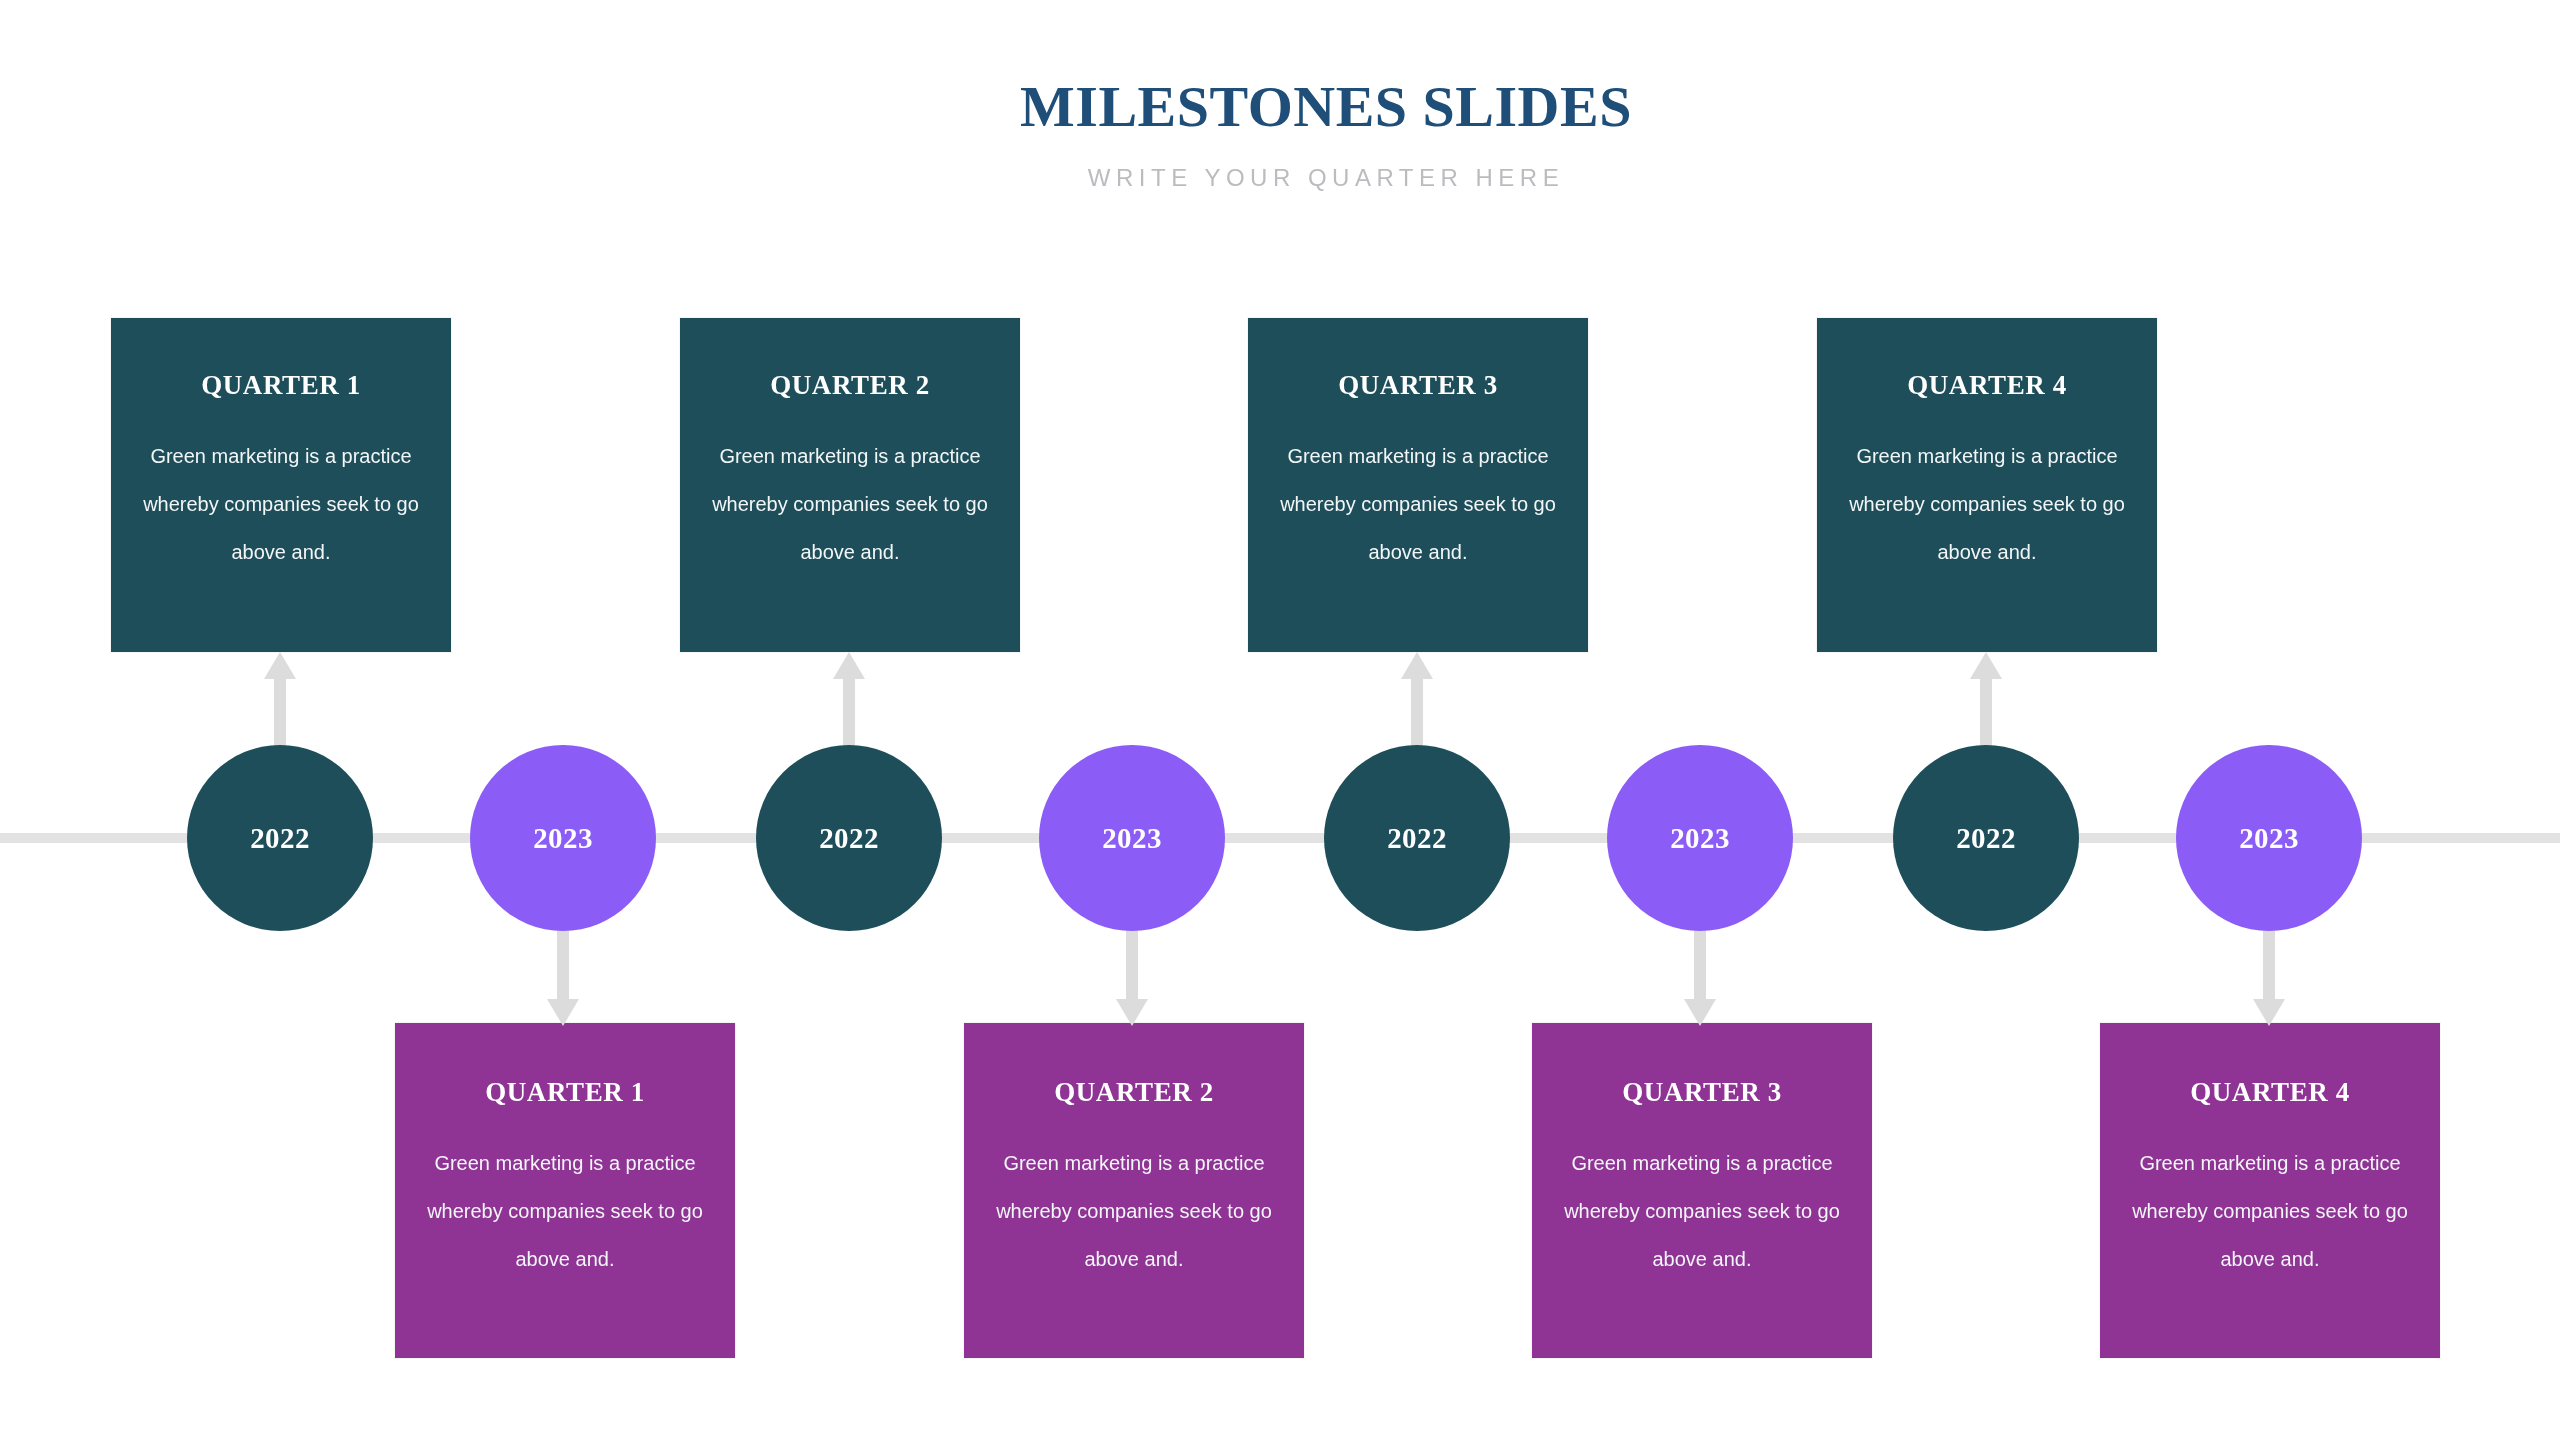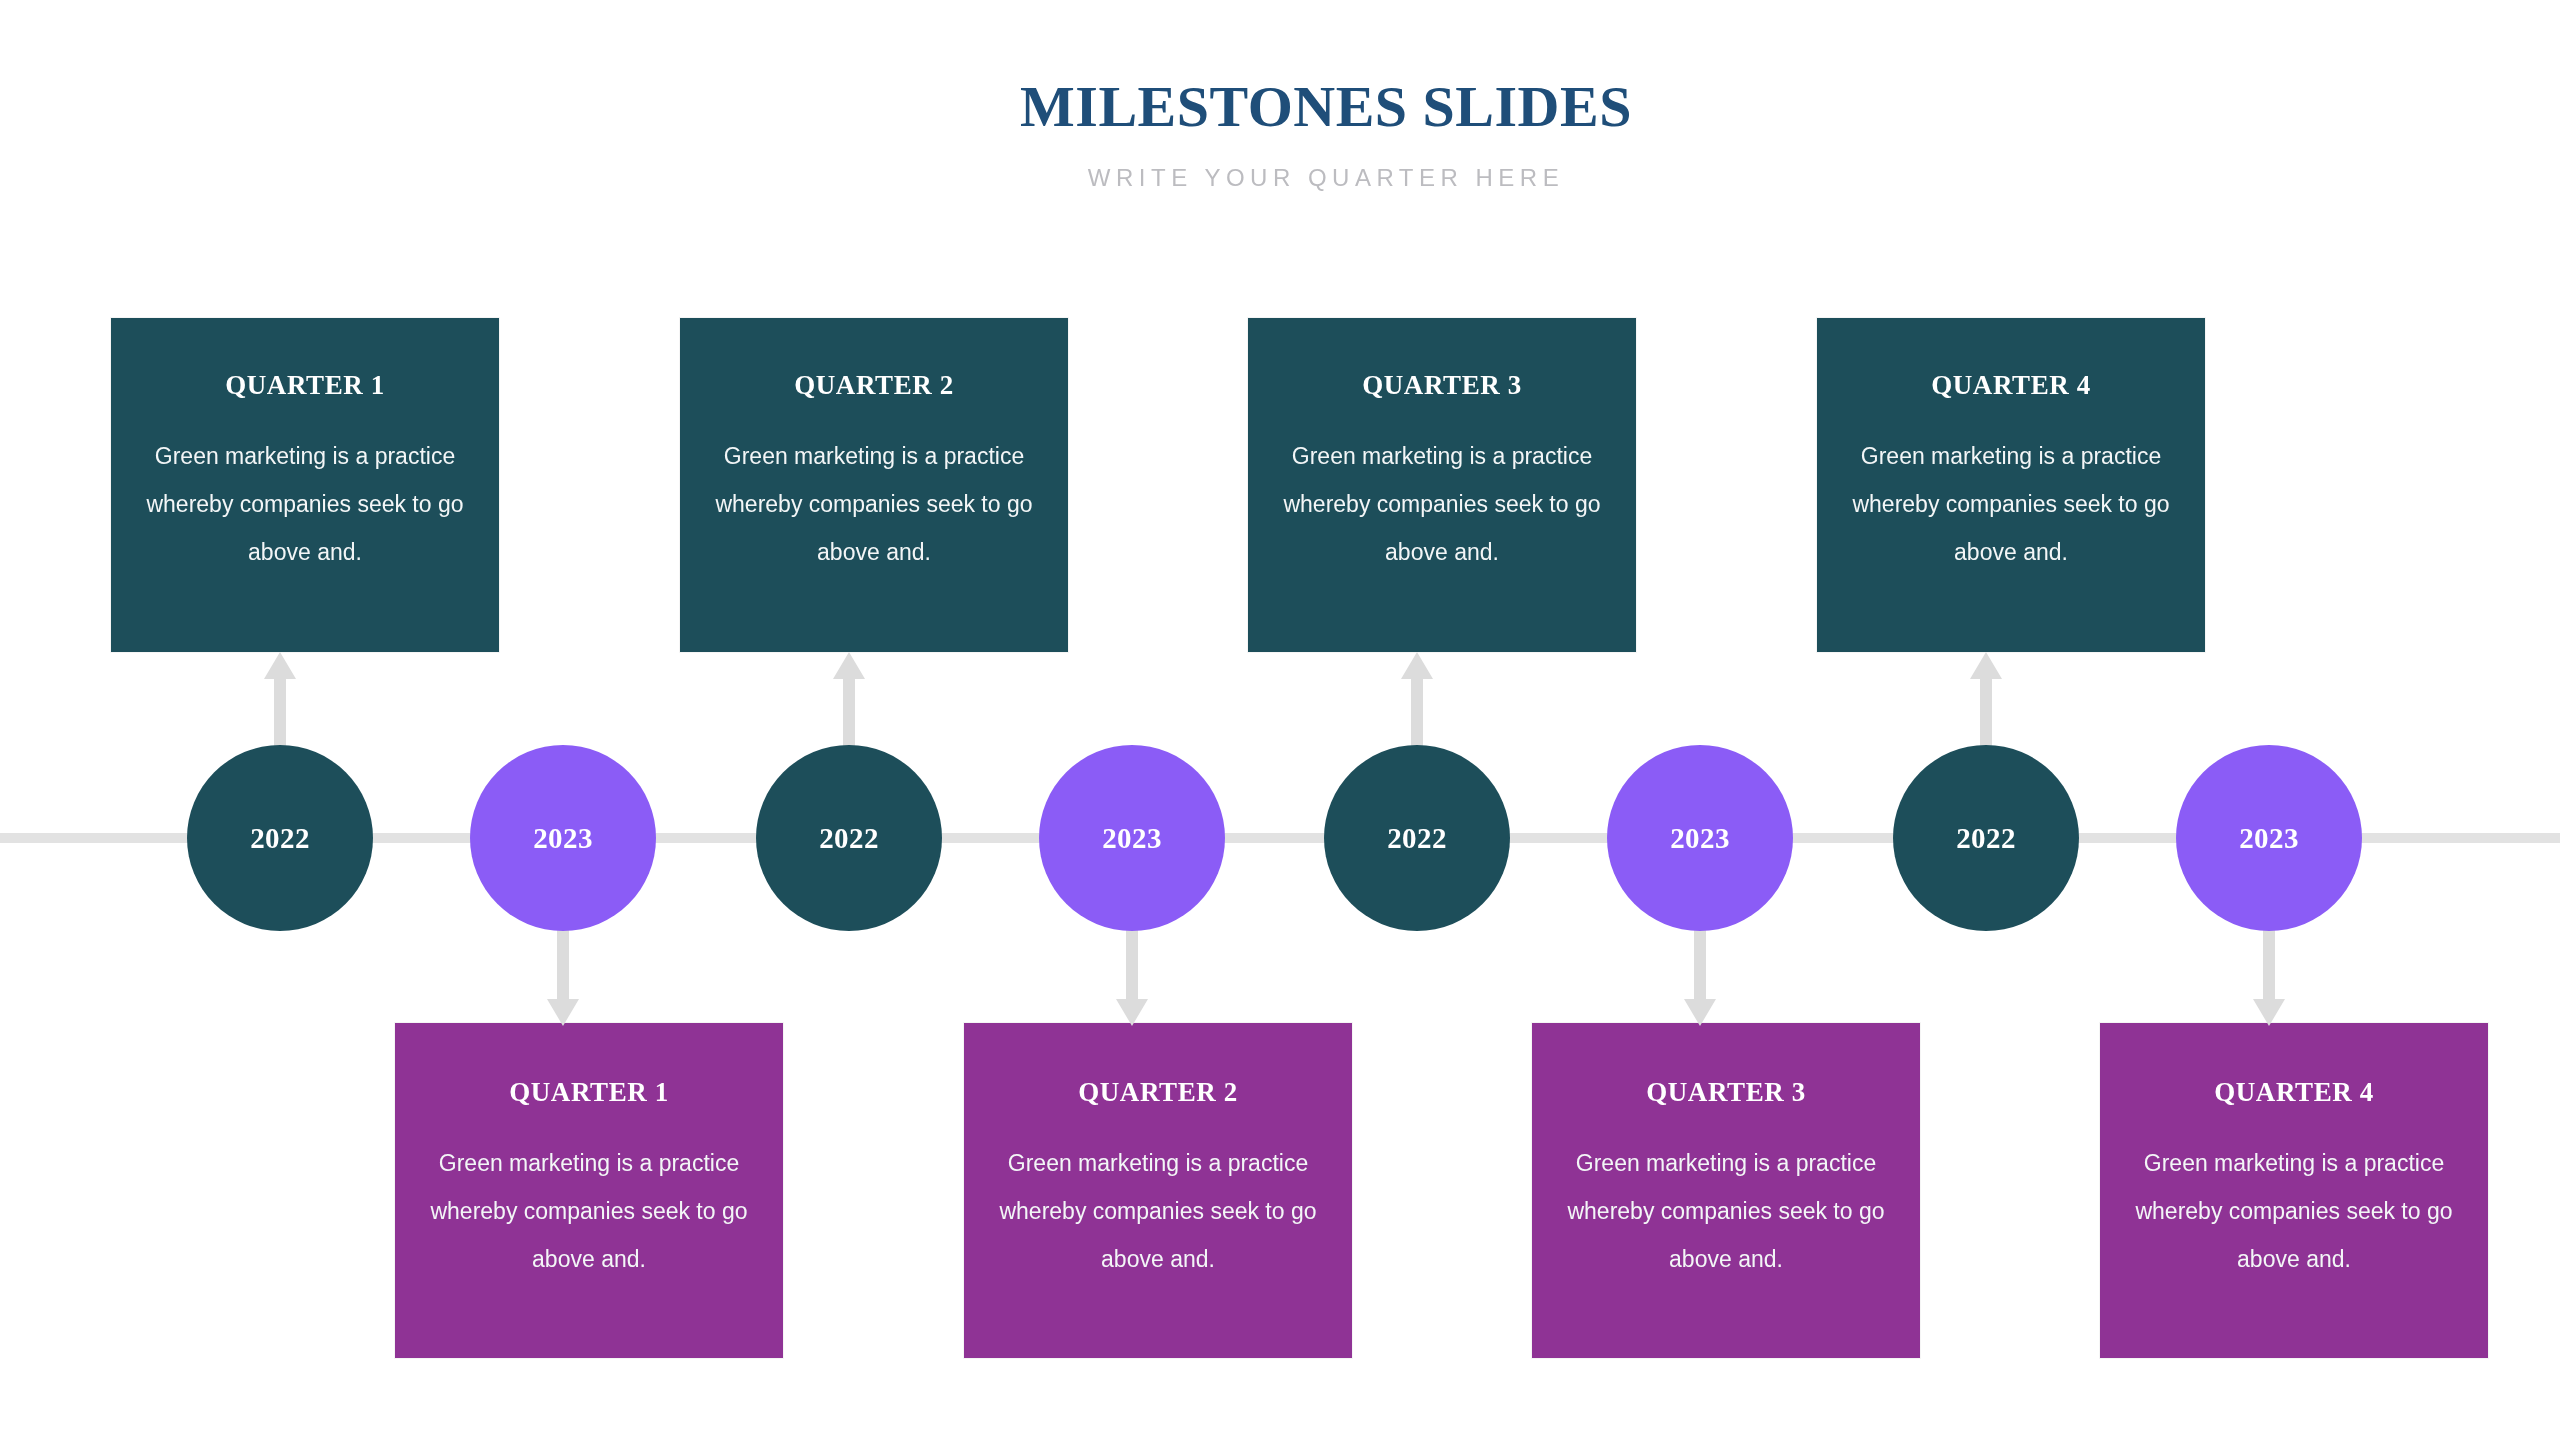--- a/index.html
+++ b/index.html
@@ -52,21 +52,21 @@
     left: 0;
     top: 833px;
     width: 2560px;
     height: 10px;
     background: #e2e2e2;
   }
 
   
   .milestone-card {
     position: absolute;
-    width: 388px;
+    width: 340px;
     height: 334px;
     box-sizing: border-box;
     padding: 0 26px;
     text-align: center;
     color: #ffffff;
     box-shadow: 0 0 0 1px rgba(0,0,0,0.04);
   }
   .milestone-card.top {
     top: 318px;
     background: #1d4e5a;
@@ -86,21 +86,21 @@
     padding-top: 54px;
     color: #ffffff;
   }
   .milestone-card.bottom .card-title {
     padding-top: 56px;
   }
   .card-body {
     margin: 0;
     padding-top: 33px;
     font-family: "Liberation Sans", sans-serif;
-    font-size: 23px;
+    font-size: 20px;
     font-weight: 400;
     line-height: 48px;
     color: #f3f6f7;
   }
 
   
   .year-circle {
     position: absolute;
     top: 745px;
     width: 186px;

